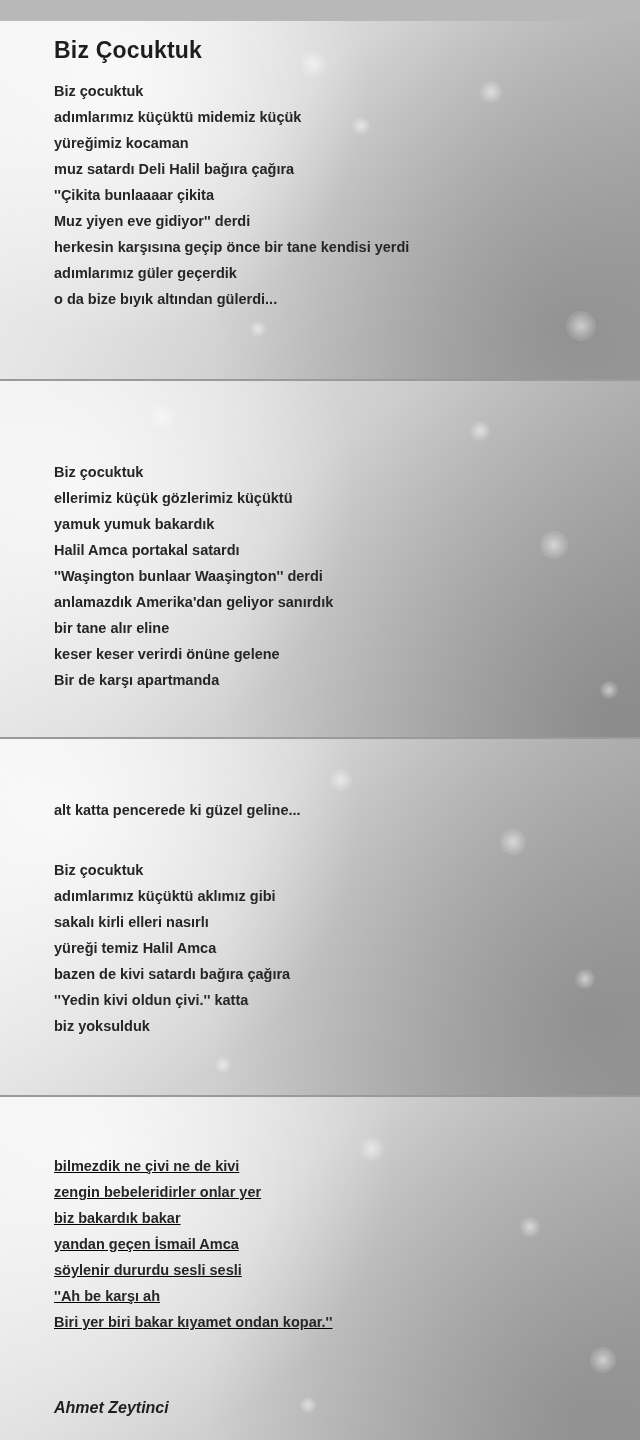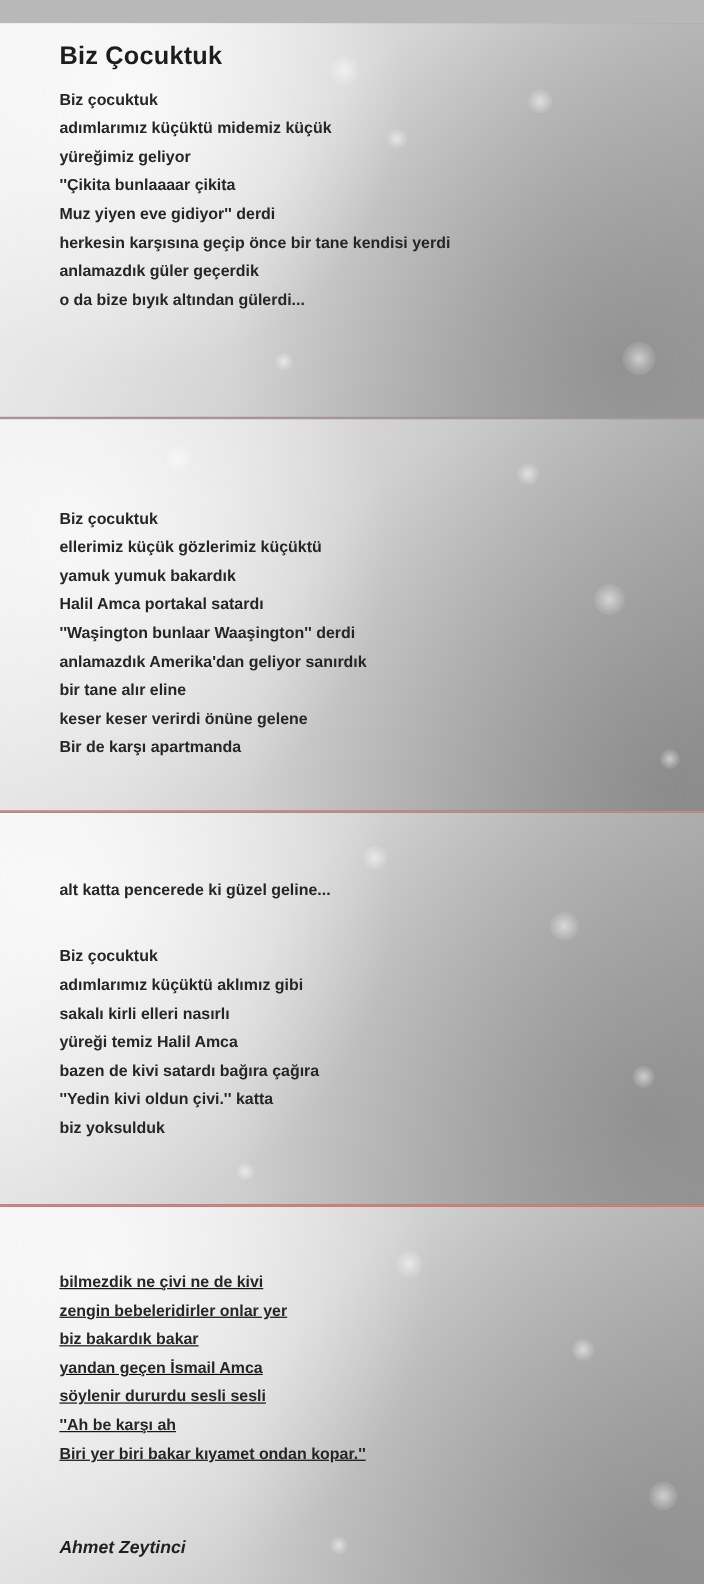--- a/index.html
+++ b/index.html
@@ -160,25 +160,26 @@
 
   <div class="divider d1"></div>
   <div class="divider d2"></div>
   <div class="divider d3"></div>
 
   <div class="content block1">
     <div class="poem-title">Biz Çocuktuk</div>
     <div class="stanza">
       <div class="line">Biz çocuktuk</div>
       <div class="line">adımlarımız küçüktü midemiz küçük</div>
-      <div class="line">yüreğimiz geliyor</div>
+      <div class="line">yüreğimiz kocaman</div>
+      <div class="line">muz satardı Deli Halil bağıra çağıra</div>
       <div class="line">''Çikita bunlaaaar çikita</div>
       <div class="line">Muz yiyen eve gidiyor'' derdi</div>
       <div class="line">herkesin karşısına geçip önce bir tane kendisi yerdi</div>
-      <div class="line">anlamazdık güler geçerdik</div>
+      <div class="line">adımlarımız güler geçerdik</div>
       <div class="line">o da bize bıyık altından gülerdi...</div>
     </div>
   </div>
 
   <div class="content block2">
     <div class="stanza">
       <div class="line">Biz çocuktuk</div>
       <div class="line">ellerimiz küçük gözlerimiz küçüktü</div>
       <div class="line">yamuk yumuk bakardık</div>
       <div class="line">Halil Amca portakal satardı</div>

